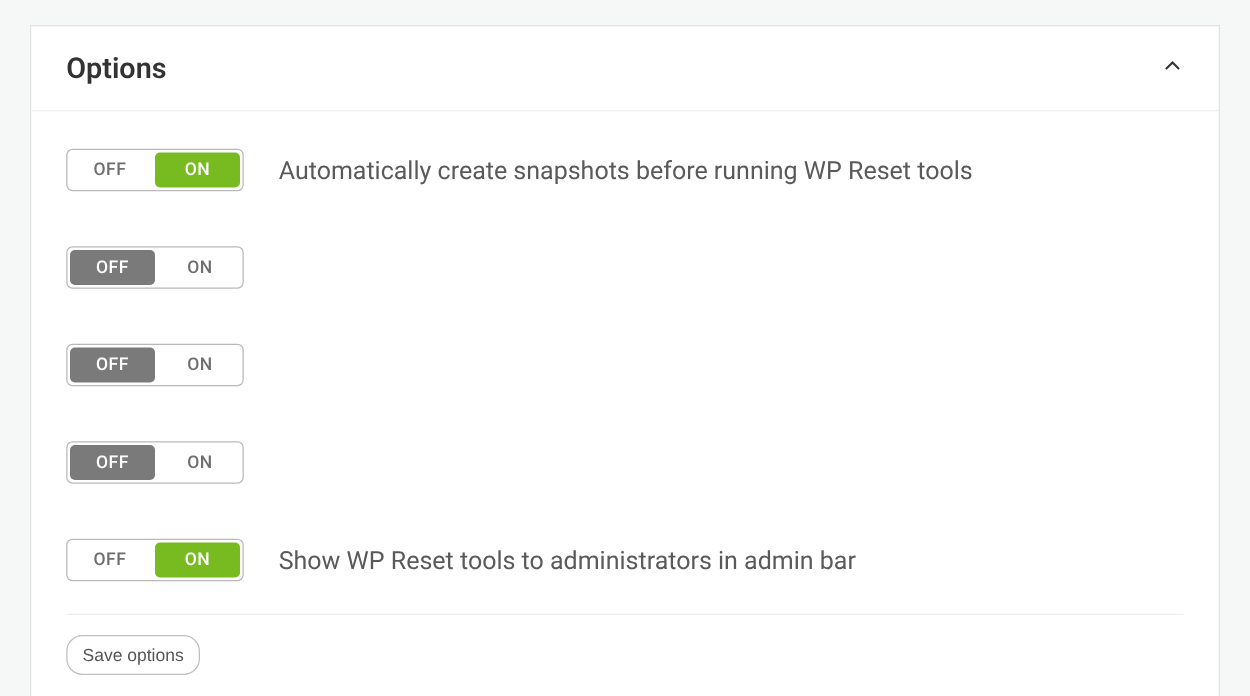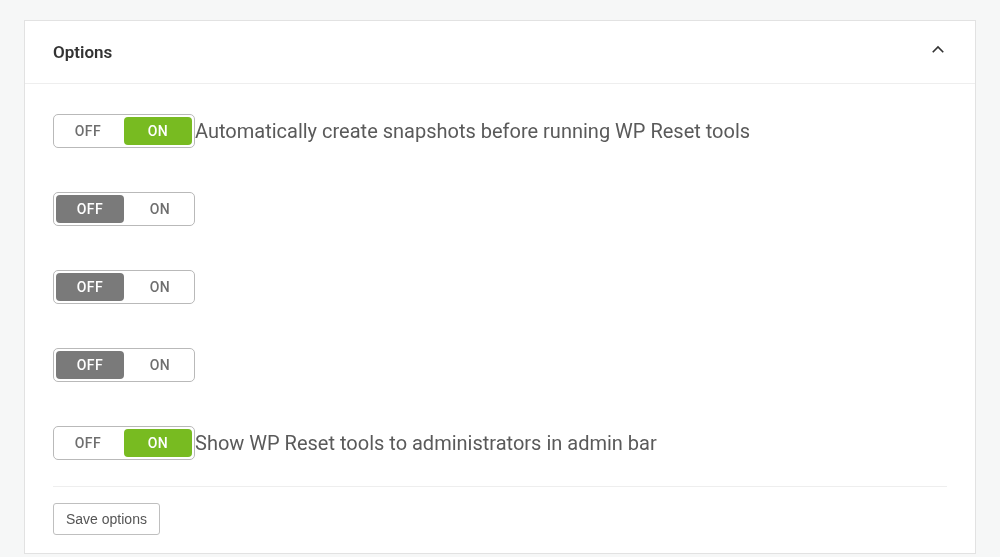--- a/index.html
+++ b/index.html
@@ -17,37 +17,38 @@
     border: 1px solid #e2e2e2;
   }
   .panel-header {
     display: flex;
     align-items: center;
     justify-content: space-between;
     padding: 20px 28px;
     border-bottom: 1px solid #eeeeee;
   }
   .panel-title {
-    font-size: 17px;
+    font-size: 23px;
     font-weight: 600;
     color: #333;
   }
   .panel-header svg {
     width: 18px;
     height: 18px;
     stroke: #333;
     stroke-width: 2.2;
     fill: none;
   }
   .panel-body {
     padding: 8px 28px 18px 28px;
   }
   .option-row {
     display: flex;
     align-items: center;
+    gap: 28px;
     padding: 22px 0;
   }
   .toggle {
     display: inline-flex;
     width: 142px;
     height: 34px;
     border: 1px solid #b9b9b9;
     border-radius: 5px;
     overflow: hidden;
     font-size: 14px;
@@ -81,21 +82,21 @@
     color: #5a5a5a;
   }
   .panel-footer {
     border-top: 1px solid #eeeeee;
     padding: 16px 0 0 0;
     margin-top: 4px;
   }
   .save-btn {
     background: #fff;
     border: 1px solid #bfbfbf;
-    border-radius: 3px;
+    border-radius: 13px;
     padding: 7px 12px;
     font-size: 14px;
     color: #555;
     cursor: pointer;
   }
 </style>
 </head>
 <body>
 
 <div class="panel">

